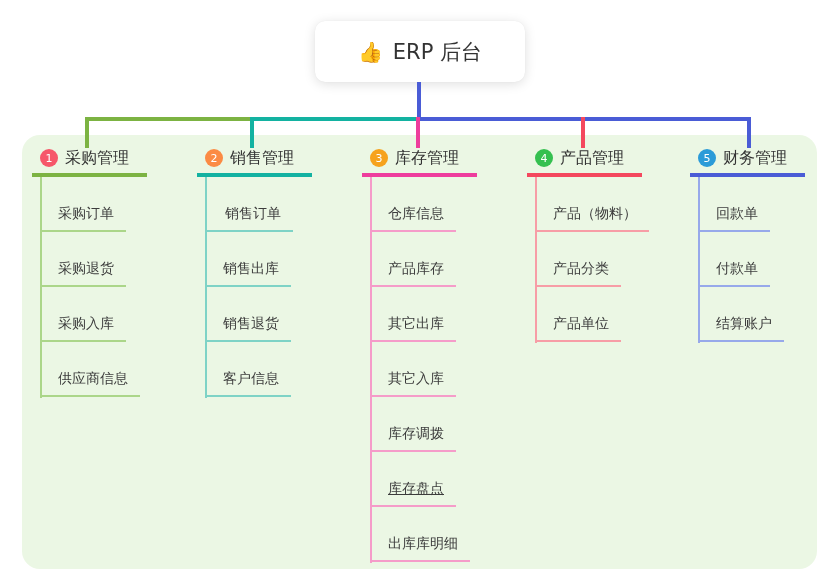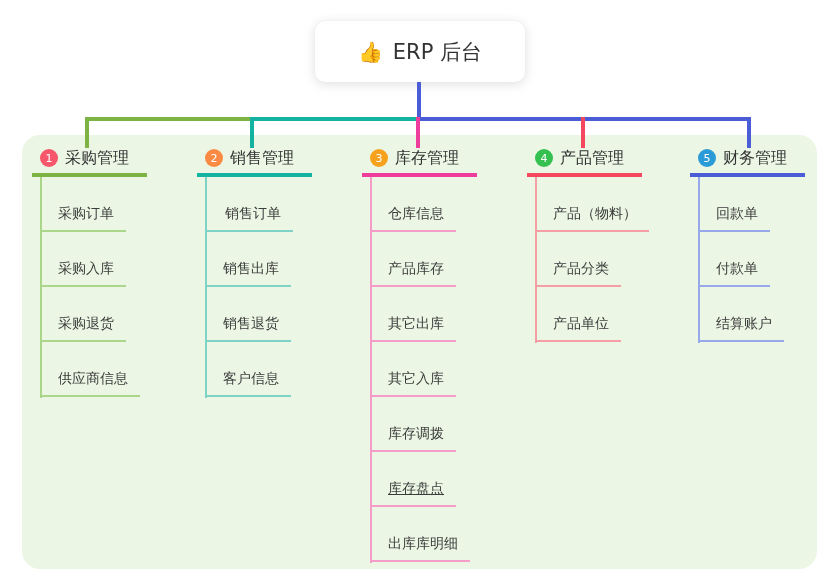--- a/index.html
+++ b/index.html
@@ -87,24 +87,24 @@
         <span>1</span>
       </span>
       <span class="branch-title">采购管理</span>
     </div>
     <div class="trunk" style="background: rgb(171, 214, 137); height: 221px;"></div>
     <div class="children">
           <div class="child">
     <span class="child-label" style="border-bottom-color: rgb(171, 214, 137);">采购订单</span>
   </div>
           <div class="child">
+    <span class="child-label" style="border-bottom-color: rgb(171, 214, 137);">采购退货</span>
+  </div>
+          <div class="child">
     <span class="child-label" style="border-bottom-color: rgb(171, 214, 137);">采购入库</span>
-  </div>
-          <div class="child">
-    <span class="child-label" style="border-bottom-color: rgb(171, 214, 137);">采购退货</span>
   </div>
           <div class="child">
     <span class="child-label" style="border-bottom-color: rgb(171, 214, 137);">供应商信息</span>
   </div>
         </div>
   </div>
       <div class="branch" style="left: 197px;">
     <div class="branch-header" style="border-bottom-color: rgb(19, 178, 161);">
       <span class="badge" style="background: rgb(251, 139, 68);">
         <span>2</span>

